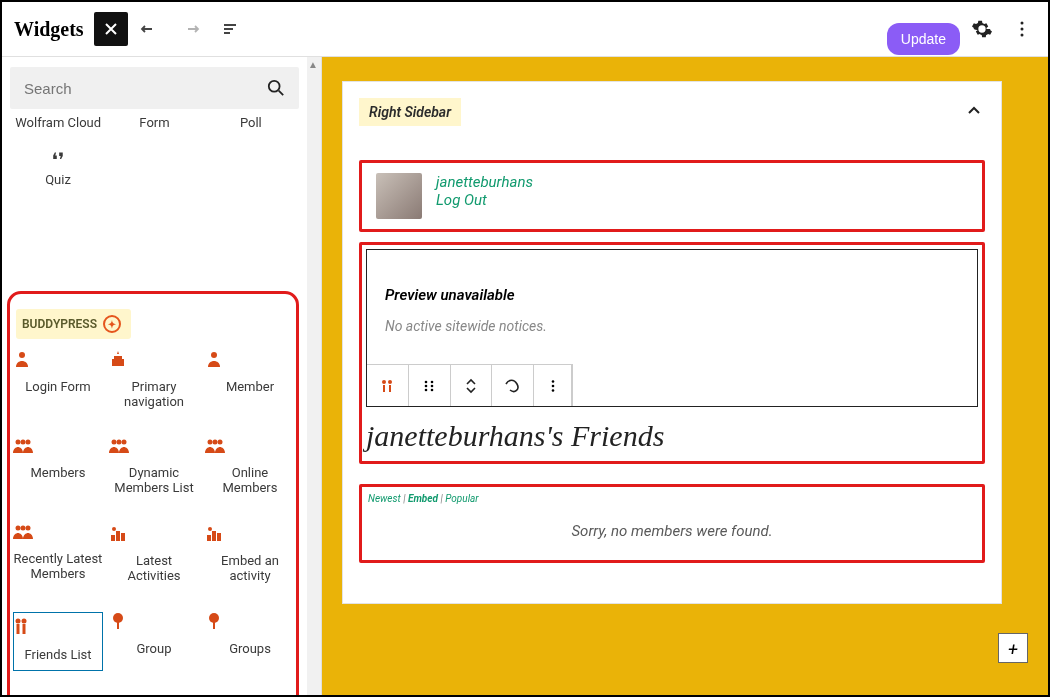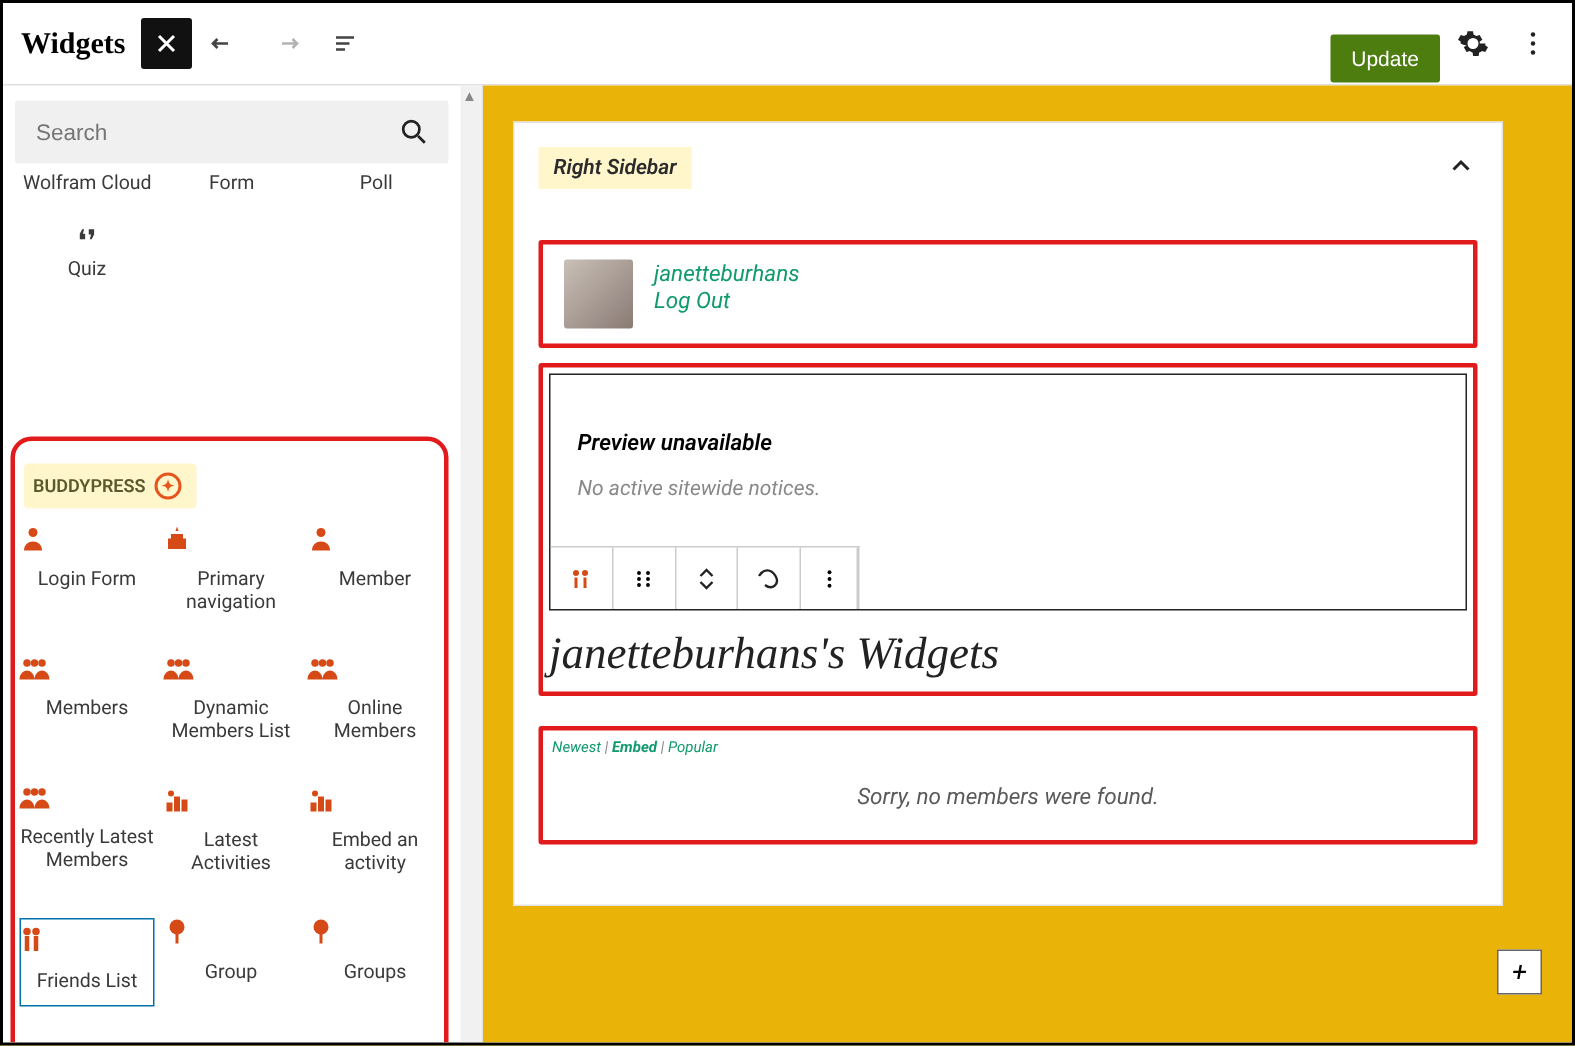--- a/index.html
+++ b/index.html
@@ -27,26 +27,26 @@
   .topbar-btn {
     width: 36px; height: 36px;
     display: flex; align-items: center; justify-content: center;
     border-radius: 2px;
     color: #444;
     cursor: pointer;
   }
   .btn-close { background: #111; color: #fff; width: 34px; height: 34px; }
   .topbar-right { display: flex; align-items: center; gap: 4px; }
   .update-btn {
-    background: #4d7c0f;
+    background: #8b5cf6;
     color: #fff;
     border: none;
     padding: 8px 14px;
     font-size: 14px;
-    border-radius: 2px;
+    border-radius: 12px;
     cursor: pointer;
     margin-top: 20px;
   }
   
   .main {
     display: flex;
     height: calc(100% - 55px);
   }
   .sidebar {
     width: 320px;
@@ -423,21 +423,21 @@
             </div>
             <div class="tb5">
               <svg width="14" height="14" viewBox="0 0 14 14">
                   <circle cx="7" cy="2.5" r="1.3"></circle>
                   <circle cx="7" cy="7" r="1.3"></circle>
                   <circle cx="7" cy="11.5" r="1.3"></circle>
                 </svg>
             </div>
           </div>
         </div>
-        <div class="friends-title">janetteburhans's Widgets</div>
+        <div class="friends-title">janetteburhans's Friends</div>
       </div>
 
       <div class="redbox3">
         <div class="tabs">
           <span>Newest</span><span class="sep"> | </span><b>Embed</b><span class="sep"> | </span><span>Popular</span>
         </div>
         <div class="empty-msg">Sorry, no members were found.</div>
       </div>
     </div>
     <div class="add-block">+</div>

